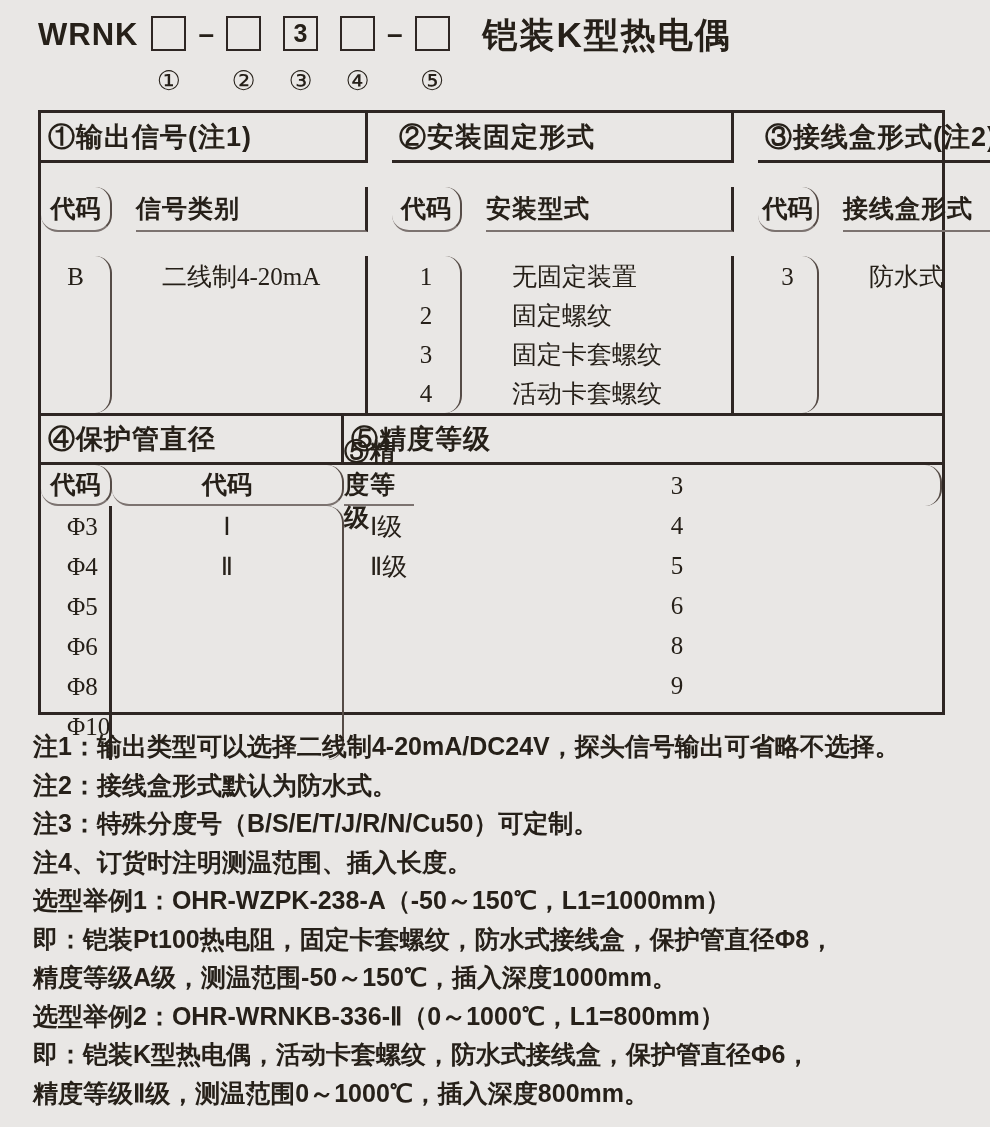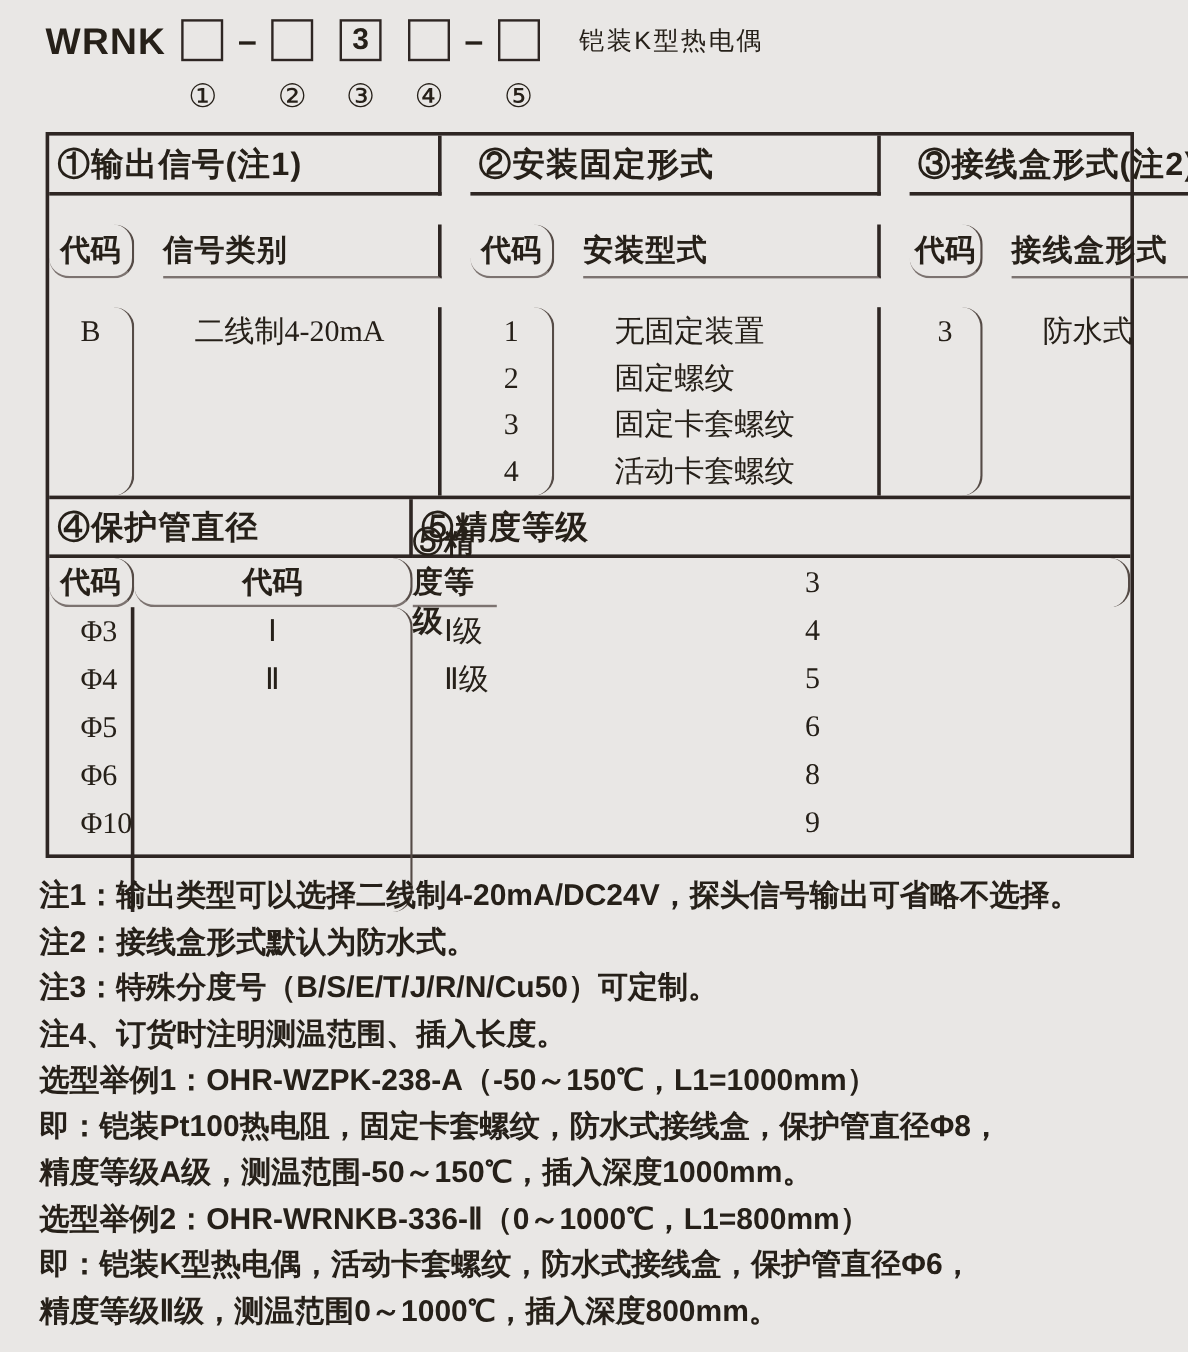--- a/index.html
+++ b/index.html
@@ -34,21 +34,21 @@
     font-size:25px;font-weight:bold;line-height:35px;
   }
   .code-marker{
     margin-top:15px;font-size:27px;line-height:30px;color:var(--ink);
     font-family:"DejaVu Sans",sans-serif;
   }
   .code-dash{
     font-size:28px;font-weight:bold;line-height:35px;margin:0 1px;
   }
   .code-title{
-    font-size:21px;font-weight:normal;line-height:38px;margin-left:22px;letter-spacing:2px;
+    font-size:35px;font-weight:bold;line-height:38px;margin-left:22px;letter-spacing:2px;
   }
   
   .spec-table{
     position:absolute;left:38px;top:110px;width:907px;height:605px;
     border:3px solid var(--line-dark);
   }
   .grid-top{
     display:grid;
     grid-template-columns:71px 232px 70px 248px 61px 219px;
     grid-template-rows:50px 45px 157px;
@@ -190,20 +190,21 @@
       <div class="ln2">5</div>
       <div class="ln2">6</div>
       <div class="ln2">8</div>
       <div class="ln2">9</div>
     </div>
     <div class="bodycell label br-thick">
       <div class="ln2">Φ3</div>
       <div class="ln2">Φ4</div>
       <div class="ln2">Φ5</div>
       <div class="ln2">Φ6</div>
+      <div class="ln2">Φ8</div>
       <div class="ln2">Φ10</div>
     </div>
 
     <div class="bodycell code br-thin">
       <div class="ln2">Ⅰ</div>
       <div class="ln2">Ⅱ</div>
     </div>
     <div class="bodycell label">
       <div class="ln2">Ⅰ级</div>
       <div class="ln2">Ⅱ级</div>

